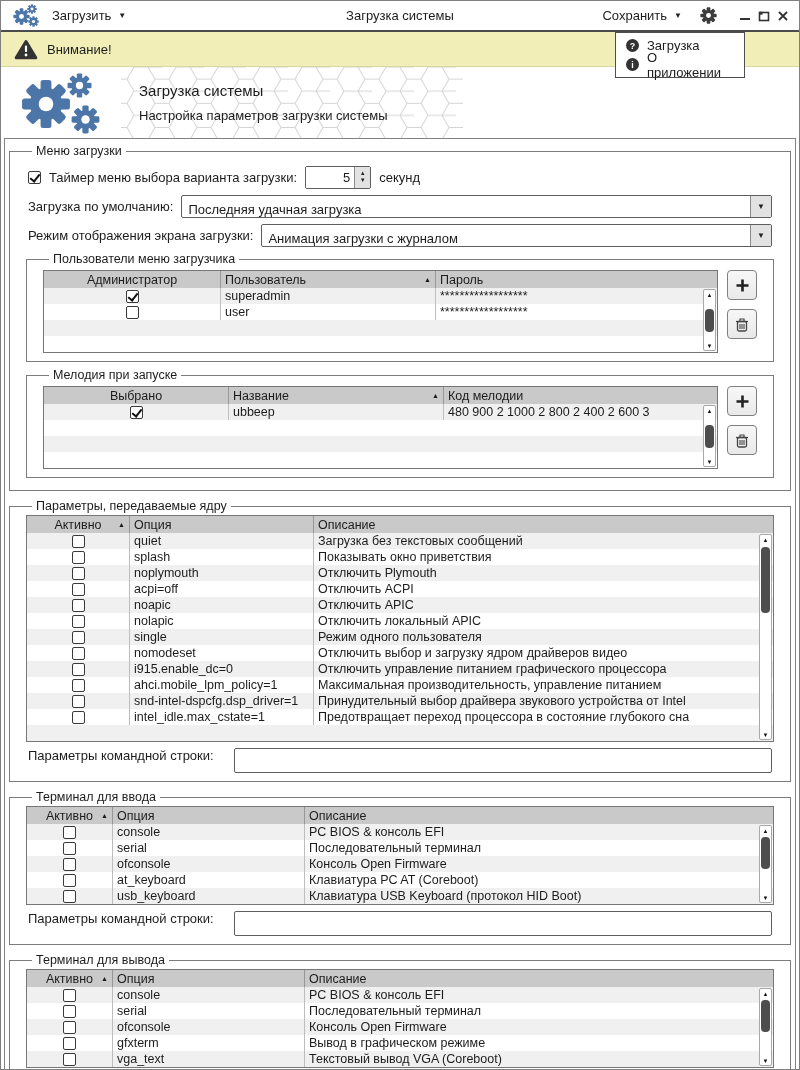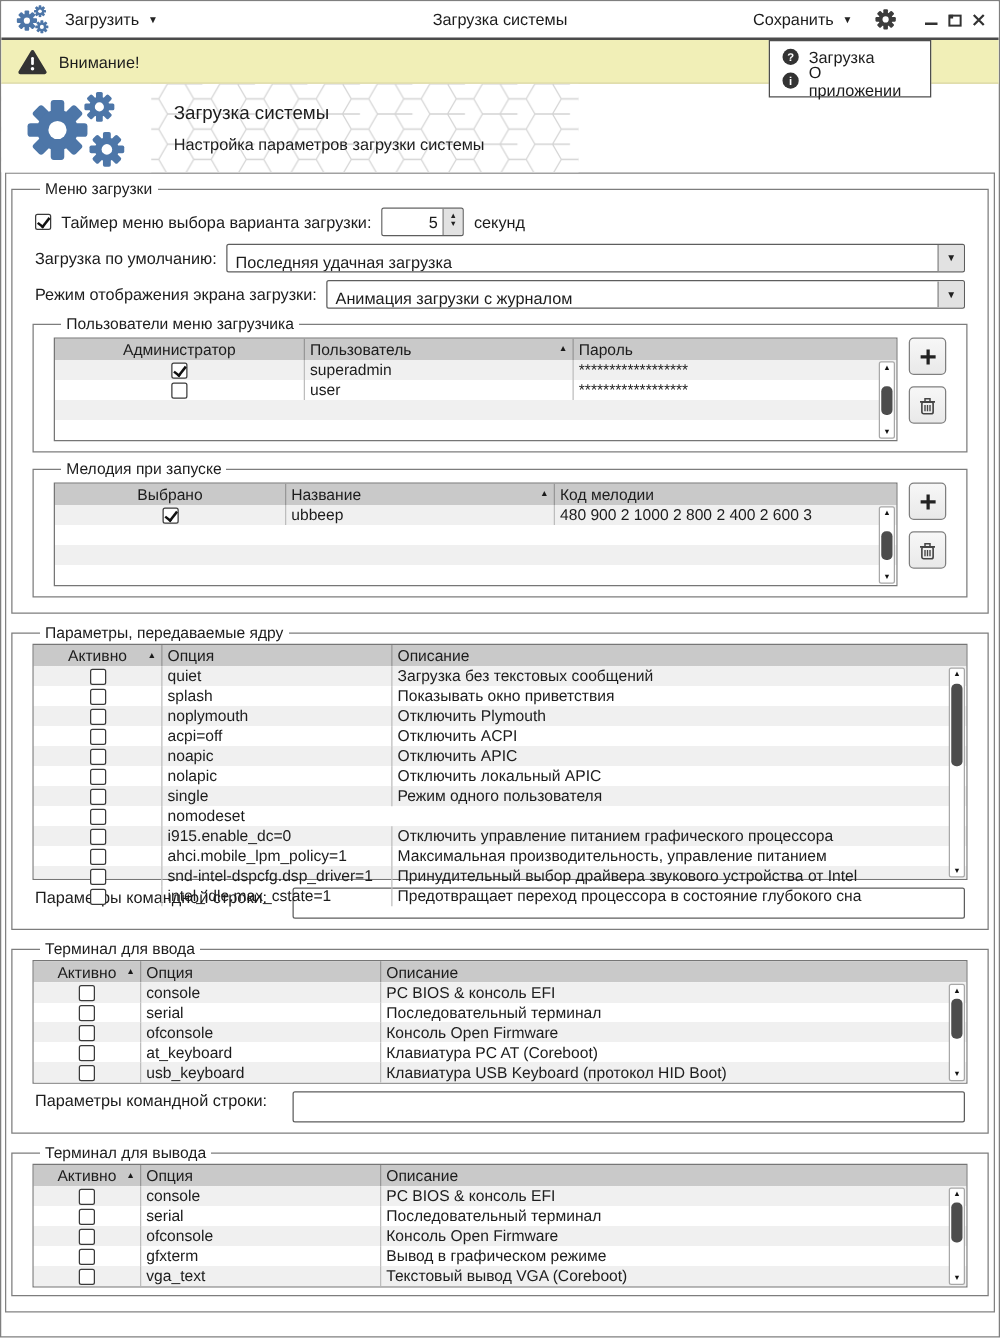--- a/index.html
+++ b/index.html
@@ -70,21 +70,21 @@
   .hcell:last-child { border-right: none; }
   .hcell.center { justify-content: center; }
   .hcell .sort { position: absolute; right: 4px; font-size: 7px; color: #1a1a1a; }
   .tbody { position: relative; background: repeating-linear-gradient(to bottom, #f0f0f0 0 16px, #ffffff 16px 32px); }
   .trow { display: flex; height: 16px; font-size: 12.5px; }
   .cell { display: flex; align-items: center; padding: 0 4px; border-right: 1px solid #bdbdbd;
     white-space: nowrap; overflow: hidden; }
   .cell:last-child { border-right: none; }
   .cell.center { justify-content: center; }
   
-  .users-t .col1 { width: 200px; } .users-t .col2 { width: 215px; } .users-t .col3 { flex: 1; }
+  .users-t .col1 { width: 177px; } .users-t .col2 { width: 215px; } .users-t .col3 { flex: 1; }
   .melody-t .col1 { width: 185px; } .melody-t .col2 { width: 215px; } .melody-t .col3 { flex: 1; }
   .kernel-t .col1 { width: 103px; } .kernel-t .col2 { width: 184px; } .kernel-t .col3 { flex: 1; }
   .term-t .col1 { width: 86px; } .term-t .col2 { width: 192px; } .term-t .col3 { flex: 1; }
   
   .vscroll { position: absolute; top: 1px; right: 1px; bottom: 1px; width: 13px;
     background: #fff; border: 1px solid #a8a8a8; border-radius: 2px; z-index: 2; }
   .sarrow { position: absolute; left: 0; right: 0; height: 9px; display: flex; align-items: center;
     justify-content: center; font-size: 6px; color: #111; }
   .sarrow.up { top: 0; } .sarrow.down { bottom: 0; }
   .sthumb { position: absolute; left: 1px; width: 9px; background: #4d4d4d; border-radius: 4px; }
@@ -370,21 +370,21 @@
             <span>Активно</span>
             <span class="sort">▲</span>
           </div>
         <div class="hcell col2">
             <span>Опция</span>
           </div>
         <div class="hcell col3">
             <span>Описание</span>
           </div>
       </div>
-      <div class="tbody" style="height:170px">
+      <div class="tbody" style="height:208px">
 
           <div class="trow">
             <div class="cell center col1">
               <span class="checkbox"></span>
             </div>
             <div class="cell col2">quiet</div>
             <div class="cell col3">Загрузка без текстовых сообщений</div>
           </div>
 
           <div class="trow">
@@ -433,20 +433,21 @@
             </div>
             <div class="cell col2">single</div>
             <div class="cell col3">Режим одного пользователя</div>
           </div>
 
           <div class="trow">
             <div class="cell center col1">
               <span class="checkbox"></span>
             </div>
             <div class="cell col2">nomodeset</div>
+            <div class="cell col3">Отключить выбор и загрузку ядром драйверов видео</div>
           </div>
 
           <div class="trow">
             <div class="cell center col1">
               <span class="checkbox"></span>
             </div>
             <div class="cell col2">i915.enable_dc=0</div>
             <div class="cell col3">Отключить управление питанием графического процессора</div>
           </div>
 

